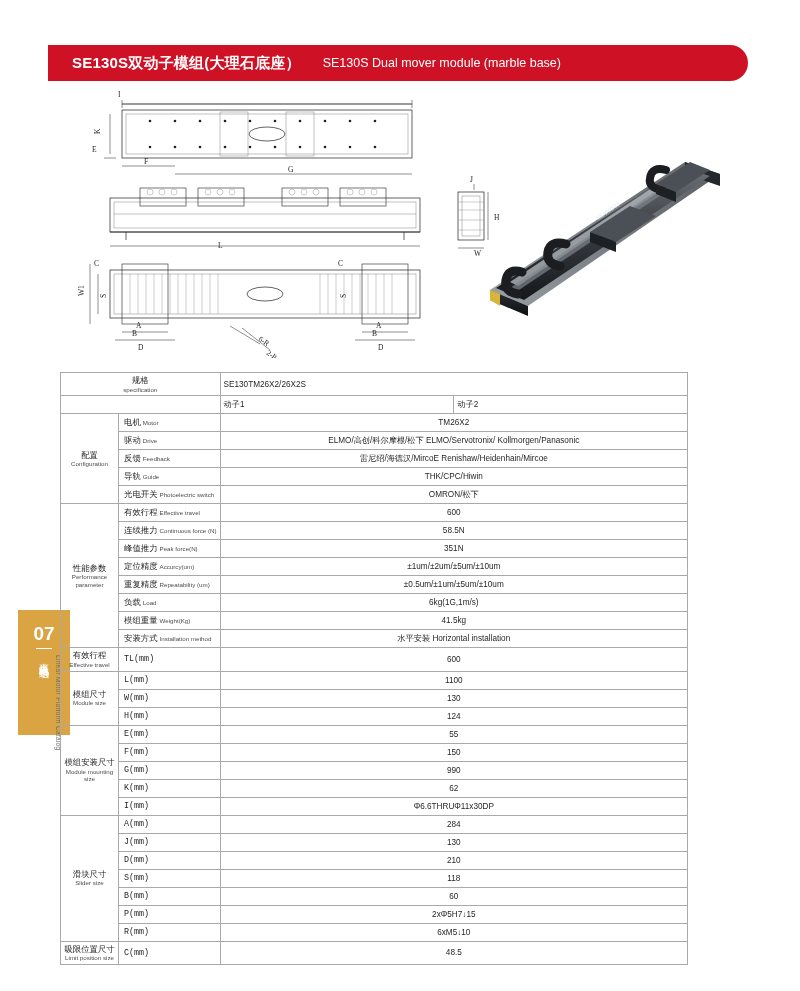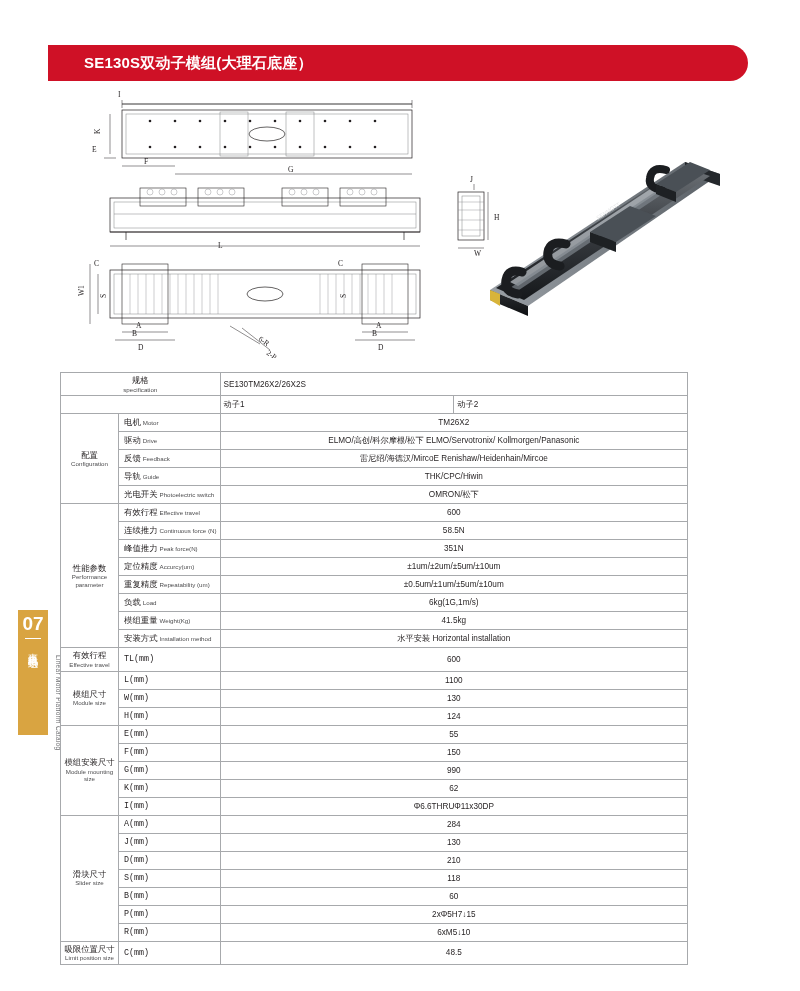--- a/index.html
+++ b/index.html
@@ -18,48 +18,48 @@
   .banner {
     position: absolute;
     left: 48px;
     top: 45px;
     width: 700px;
     height: 36px;
     background: #cf1126;
     border-radius: 0 18px 18px 0;
     display: flex;
     align-items: center;
-    padding-left: 36px;
+    padding-left: 24px;
     color: #ffffff;
     overflow: hidden;
   }
   .banner .cn {
     font-size: 15px;
     font-weight: bold;
     letter-spacing: .2px;
     white-space: nowrap;
   }
   .banner .en {
     font-size: 12.5px;
     margin-left: 22px;
     white-space: nowrap;
   }
 
   
   .side-tab {
     position: absolute;
     left: 18px;
     top: 610px;
-    width: 30px;
+    width: 52px;
     height: 125px;
     background: #d9a441;
     display: flex;
     flex-direction: column;
     align-items: center;
-    padding-top: 4px;
+    padding-top: 14px;
     color: #ffffff;
   }
   .side-tab .num {
     font-size: 19px;
     font-weight: bold;
     line-height: 1;
   }
   .side-tab .rule {
     width: 16px;
     height: 1px;
@@ -134,20 +134,21 @@
   .lbl-item .en { font-size: 6.2px; color: #4d4d4f; margin-left: 2px; }
   .lbl-item .en-stack { display: inline-block; font-size: 6.2px; color: #4d4d4f; line-height: 1.05; vertical-align: middle; margin-left: 2px; }
   .val { text-align: center; }
   .hdr-val { text-align: left; font-size: 8.2px; }
 </style>
 </head>
 <body>
 
 <div class="banner">
   <span class="cn">SE130S双动子模组(大理石底座）</span>
+  <span class="en">SE130S Dual mover module (marble base)</span>
 </div>
 
 <div class="side-tab">
   <span class="num">07</span>
   <span class="rule"></span>
   <span class="v-cn">直线电机模组</span>
 </div>
 <div class="side-tab-en">Linear Motor Platform Catalog</div>
 
 <div class="drawings">

